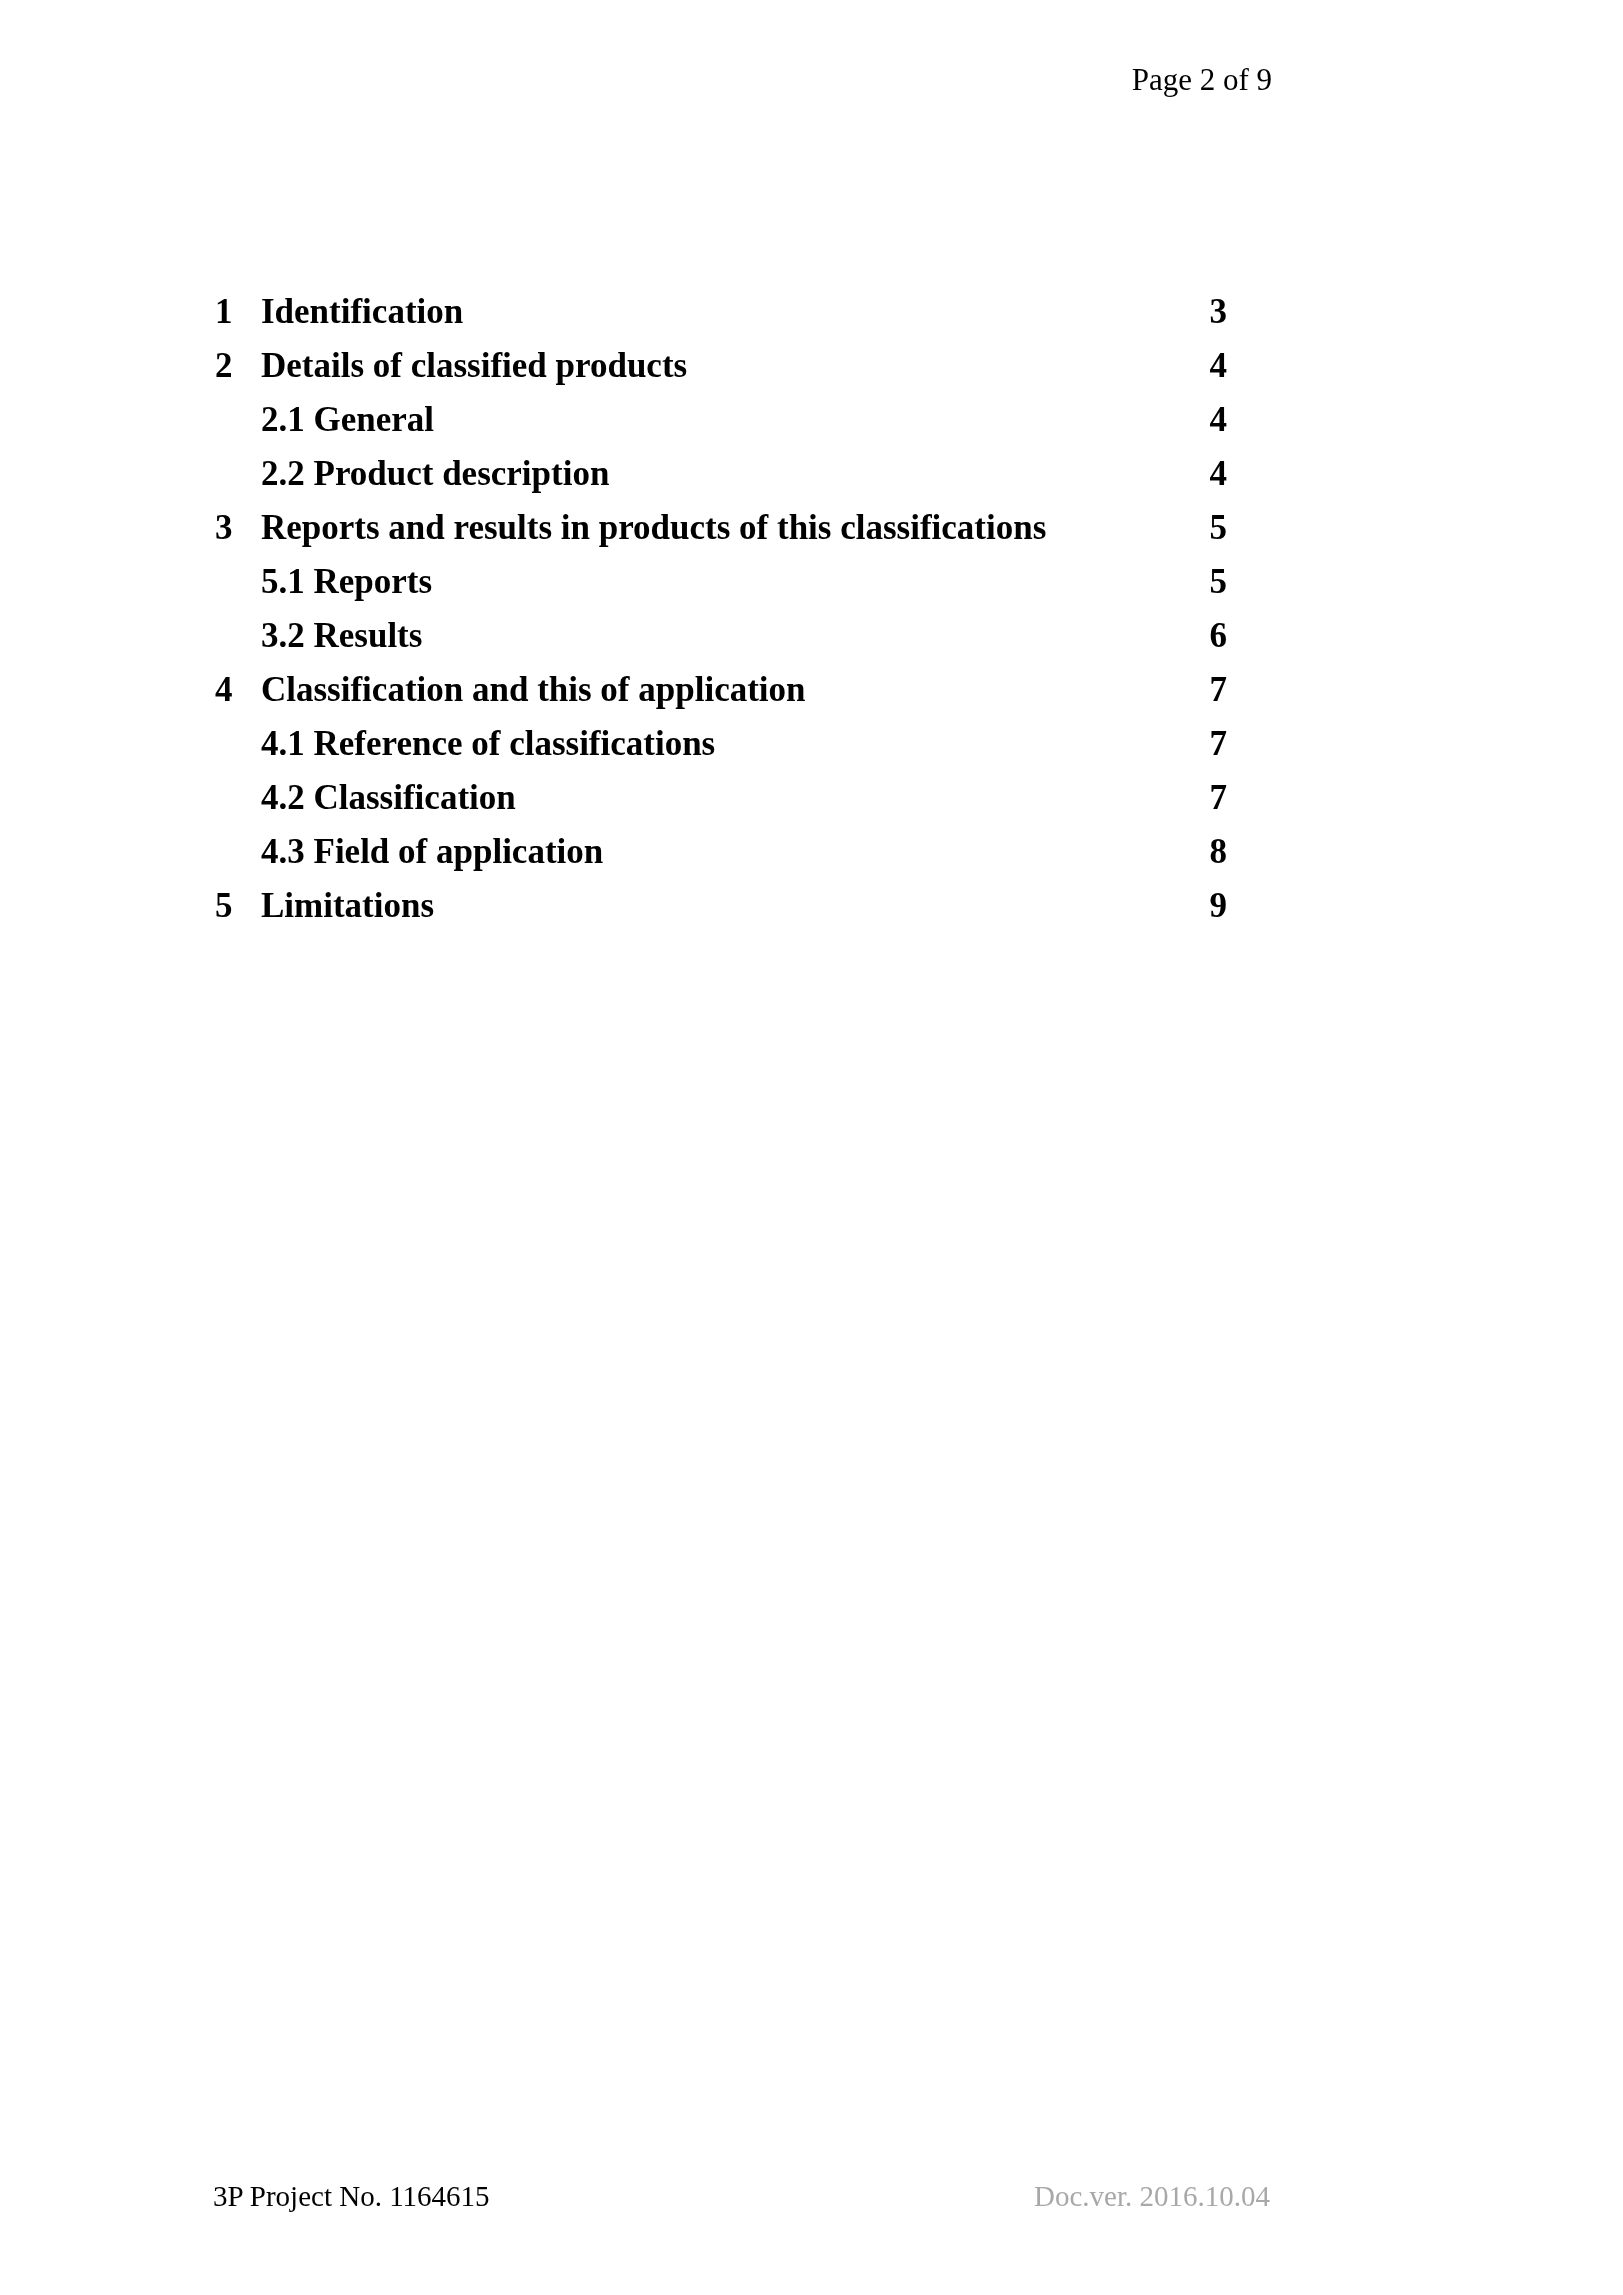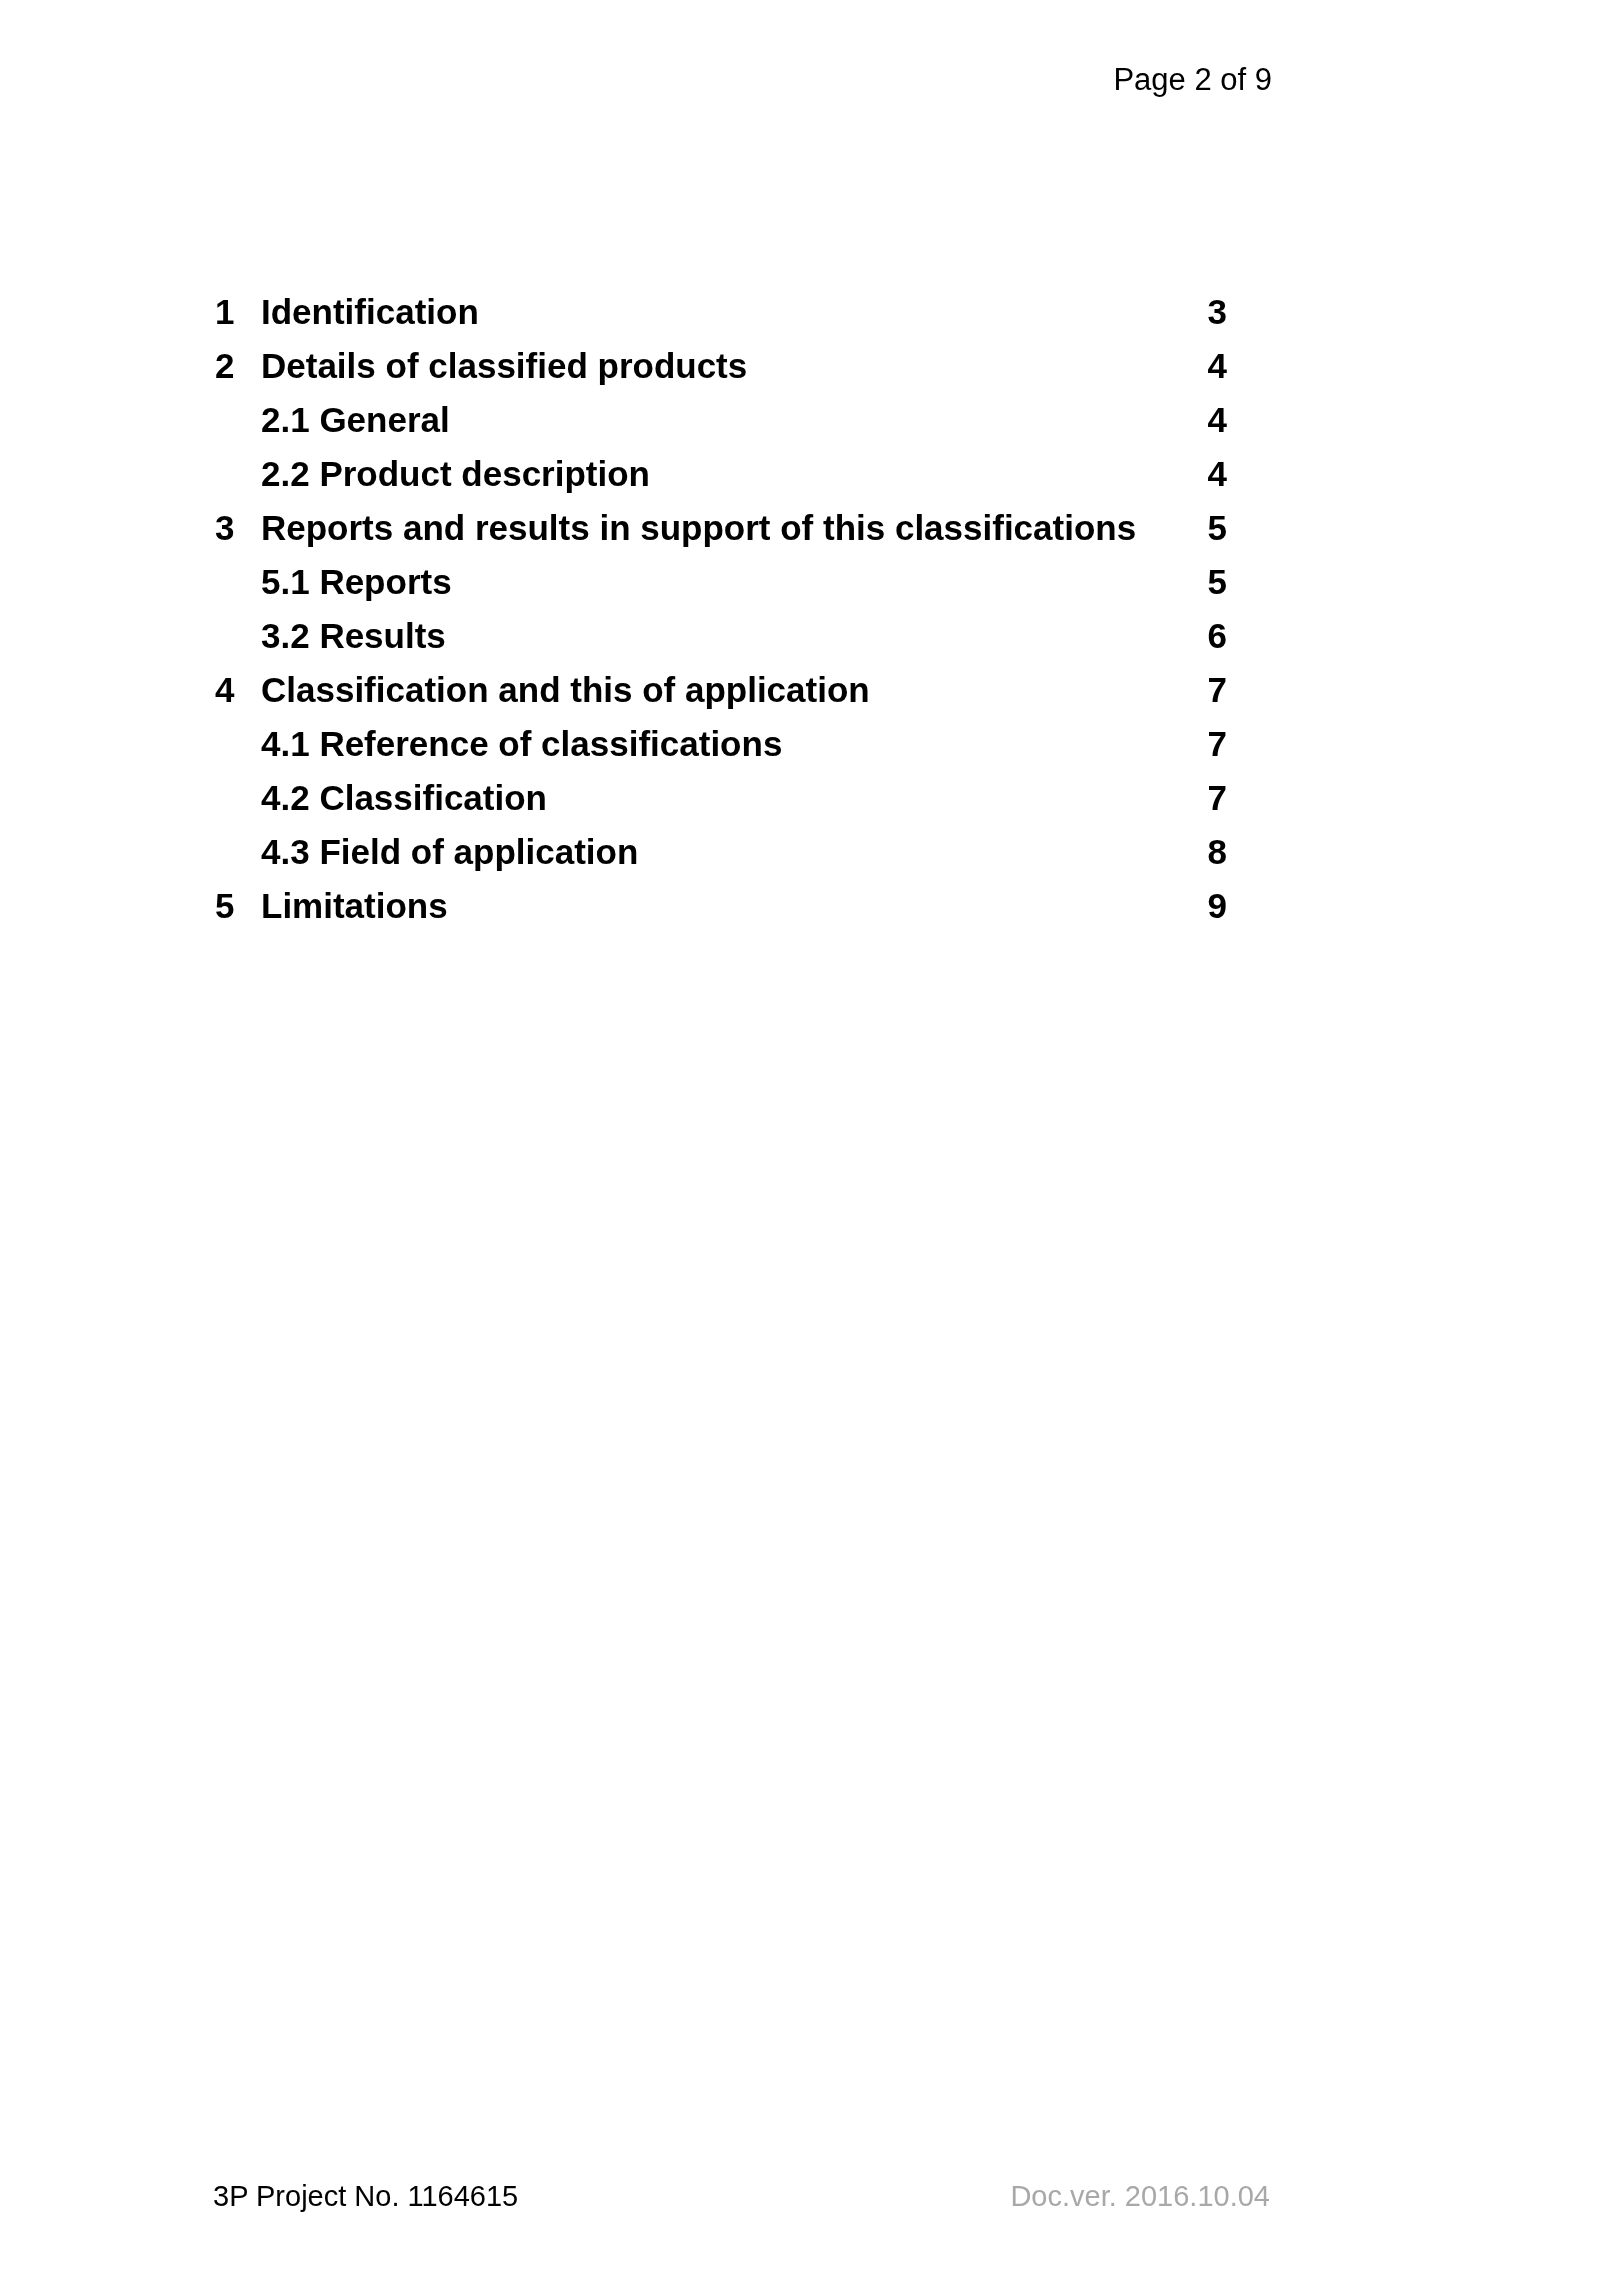--- a/index.html
+++ b/index.html
@@ -6,21 +6,21 @@
     margin: 0;
     padding: 0;
     background: #ffffff;
   }
   .page {
     position: relative;
     width: 1421px;
     height: 2295px;
     background: #ffffff;
     color: #000000;
-    font-family: Liberation Sans, sans-serif;
+    font-family: Liberation Serif, serif;
     overflow: hidden;
   }
 
   
   .running-header {
     position: absolute;
     top: 61px;
     right: 149px;
     font-size: 31px;
     line-height: 37px;
@@ -119,21 +119,21 @@
     </div>
 
     <div class="toc-row">
       <span class="num"></span>
       <span class="label">2.2 Product description</span>
       <span class="pg">4</span>
     </div>
 
     <div class="toc-row">
       <span class="num">3</span>
-      <span class="label">Reports and results in support of this classifications</span>
+      <span class="label">Reports and results in products of this classifications</span>
       <span class="pg">5</span>
     </div>
 
     <div class="toc-row">
       <span class="num"></span>
       <span class="label">5.1 Reports</span>
       <span class="pg">5</span>
     </div>
 
     <div class="toc-row">

